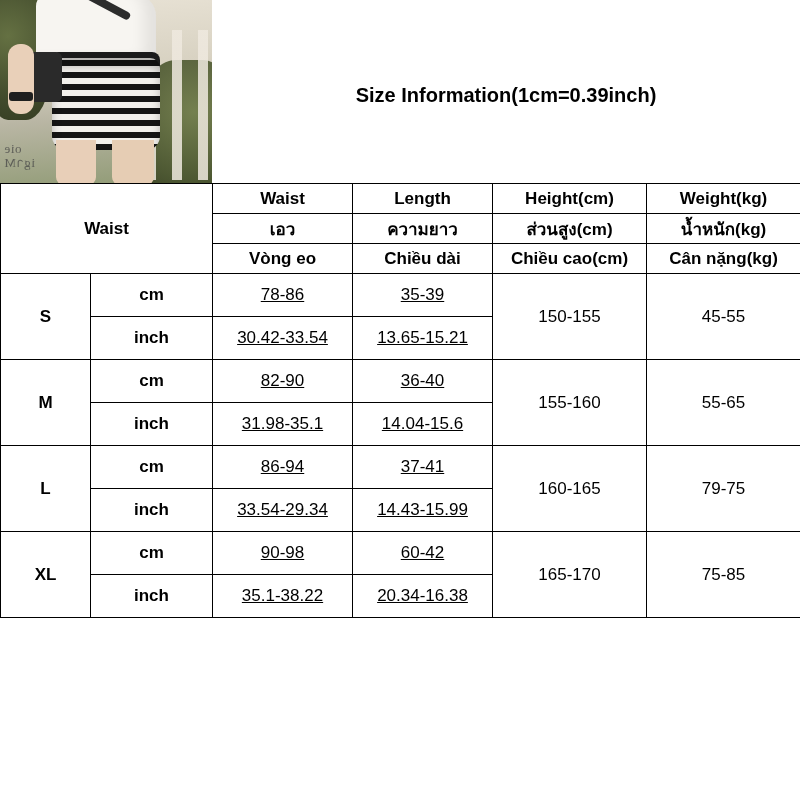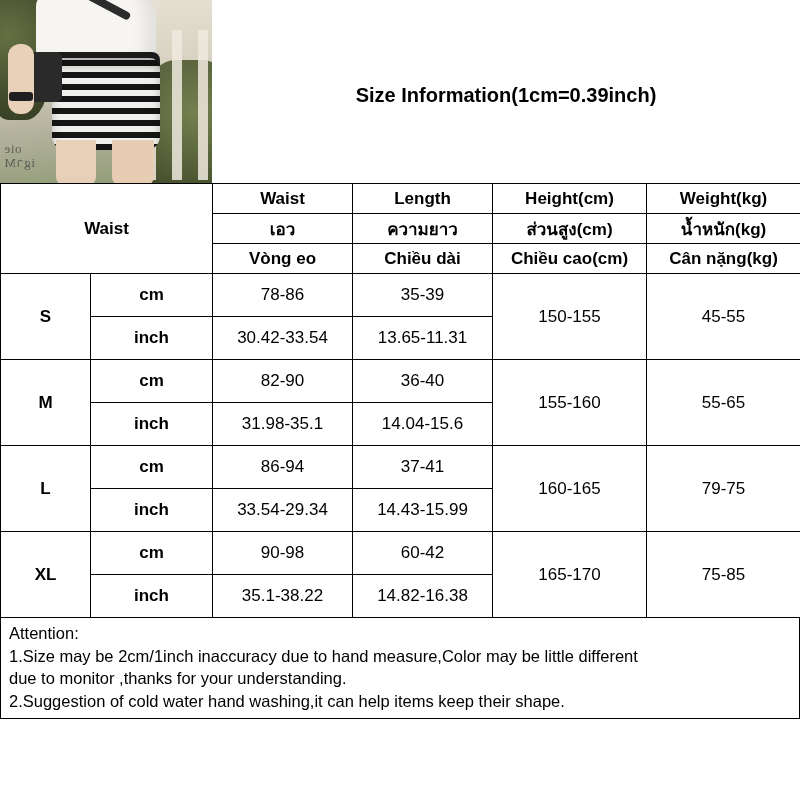--- a/index.html
+++ b/index.html
@@ -174,20 +174,21 @@
     font-size: 17px;
     height: 43px;
   }
   .size-cell {
     font-weight: bold;
     font-size: 21px;
   }
   .val-cell {
     font-size: 18px;
     height: 43px;
+    text-decoration: underline;
   }
   .hw-cell {
     font-size: 18px;
   }
 
   
   .attention {
     border: 1.6px solid #000;
     border-top: none;
     width: 800px;
@@ -264,21 +265,21 @@
         <td class="size-cell" rowspan="2">S</td>
         <td class="unit-cell">cm</td>
         <td class="val-cell">78-86</td>
         <td class="val-cell">35-39</td>
         <td class="hw-cell" rowspan="2">150-155</td>
         <td class="hw-cell" rowspan="2">45-55</td>
       </tr>
       <tr>
         <td class="unit-cell">inch</td>
         <td class="val-cell">30.42-33.54</td>
-        <td class="val-cell">13.65-11.31</td>
+        <td class="val-cell">13.65-15.21</td>
       </tr>
 
       <tr>
         <td class="size-cell" rowspan="2">M</td>
         <td class="unit-cell">cm</td>
         <td class="val-cell">82-90</td>
         <td class="val-cell">36-40</td>
         <td class="hw-cell" rowspan="2">155-160</td>
         <td class="hw-cell" rowspan="2">55-65</td>
       </tr>
@@ -306,25 +307,19 @@
         <td class="size-cell" rowspan="2">XL</td>
         <td class="unit-cell">cm</td>
         <td class="val-cell">90-98</td>
         <td class="val-cell">60-42</td>
         <td class="hw-cell" rowspan="2">165-170</td>
         <td class="hw-cell" rowspan="2">75-85</td>
       </tr>
       <tr>
         <td class="unit-cell">inch</td>
         <td class="val-cell">35.1-38.22</td>
-        <td class="val-cell">14.82-16.38</td>
+        <td class="val-cell">20.34-16.38</td>
       </tr>
     </tbody>
   </table>
 
-  <div class="attention">
-    <p>Attention:</p>
-    <p>1.Size may be 2cm/1inch inaccuracy due to hand measure,Color may be little different</p>
-    <p>due to monitor ,thanks for your understanding.</p>
-    <p>2.Suggestion of cold water hand washing,it can help items keep their shape.</p>
-  </div>
 
 </div>
 
 </body></html>

